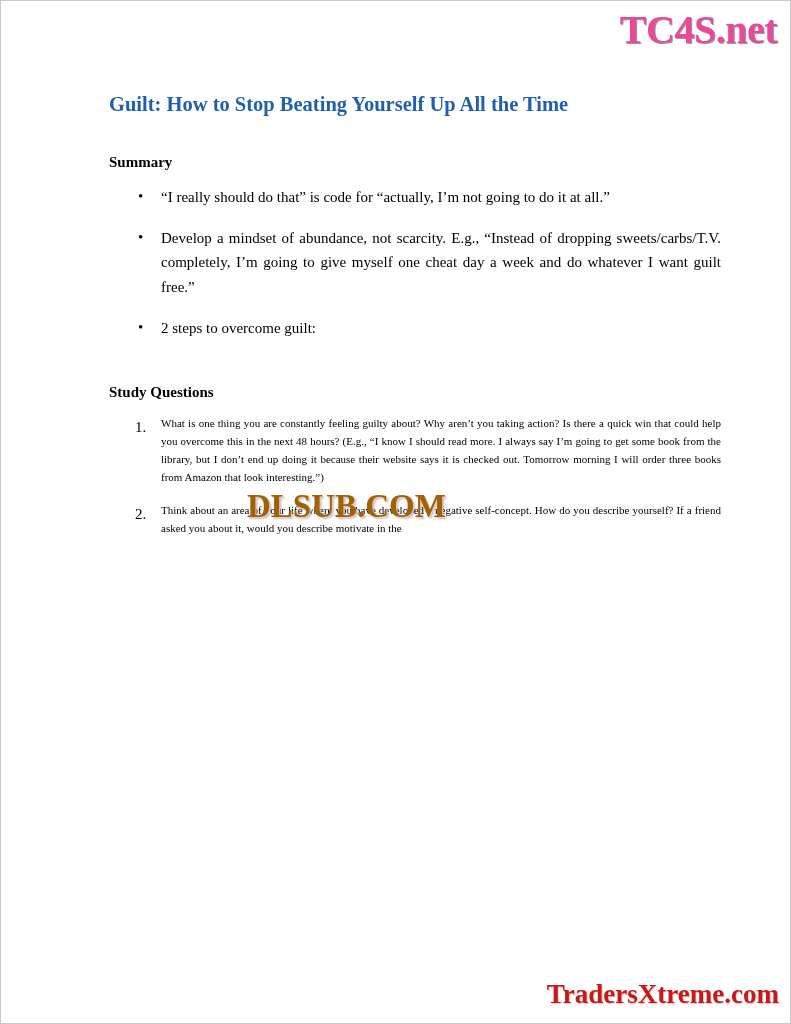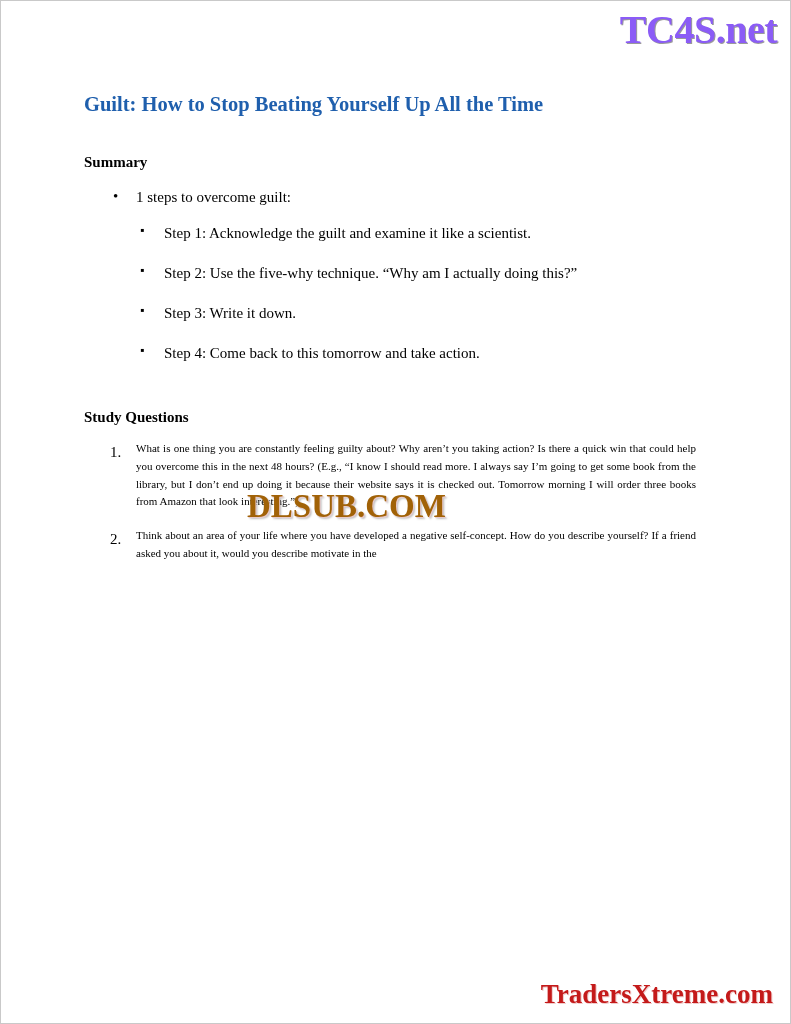--- a/index.html
+++ b/index.html
@@ -21,28 +21,28 @@
     box-sizing: border-box;
   }
   
   .top-watermark {
     position: absolute;
     top: 6px;
     right: 14px;
     font-family: "Liberation Serif", "DejaVu Serif", serif;
     font-weight: bold;
     font-size: 40px;
-    color: #8b5cf6;
+    color: #ec4899;
     letter-spacing: -0.5px;
     text-shadow: 1px 1px 0 #9a9a9a;
     white-space: nowrap;
   }
   .content {
     position: absolute;
-    left: 84px;
+    left: 109px;
     top: 92px;
     width: 612px;
   }
   .doc-title {
     color: #1f5fad;
     font-weight: bold;
     font-size: 20.5px;
     line-height: 1.25;
     margin: 0 0 36px 0;
   }
@@ -127,21 +127,21 @@
     font-weight: bold;
     font-size: 33px;
     color: #a16207;
     letter-spacing: 0px;
     text-shadow: 1px 1px 0 #e8c9c9, 2px 2px 2px rgba(0,0,0,0.25);
     white-space: nowrap;
     pointer-events: none;
   }
   .bottom-watermark {
     position: absolute;
-    right: 18px;
+    right: 12px;
     bottom: 14px;
     font-family: "Liberation Serif", "DejaVu Serif", serif;
     font-weight: bold;
     font-size: 27px;
     color: #c41a1a;
     text-shadow: 1px 1px 0 #f0cccc;
     white-space: nowrap;
   }
   .page-border {
     position: absolute;
@@ -160,28 +160,24 @@
   <div class="top-watermark">TC4S.net</div>
 
   <div class="content">
 
     <h1 class="doc-title">Guilt: How to Stop Beating Yourself Up All the Time</h1>
 
     <div class="section-heading">Summary</div>
 
     <div class="bullets-block">
       <ul class="bullets">
+        <li>“I really should do that” is code for “actually, I’m not going to do it at all.”</li>
+        <li>Develop a mindset of abundance, not scarcity. E.g., “Instead of dropping sweets/carbs/T.V. completely, I’m going to give myself one cheat day a week and do whatever I want guilt free.”</li>
         <li>
-          <span>1 steps to overcome guilt:</span>
-          <ul class="sub">
-            <li>Step 1: Acknowledge the guilt and examine it like a scientist.</li>
-            <li>Step 2: Use the five-why technique. “Why am I actually doing this?”</li>
-            <li>Step 3: Write it down.</li>
-            <li>Step 4: Come back to this tomorrow and take action.</li>
-          </ul>
+          <span>2 steps to overcome guilt:</span>
         </li>
       </ul>
     </div>
 
     <div class="section-heading study-heading">Study Questions</div>
 
     <ol class="questions">
       <li>What is one thing you are constantly feeling guilty about? Why aren’t you taking action? Is there a quick win that could help you overcome this in the next 48 hours? (E.g., “I know I should read more. I always say I’m going to get some book from the library, but I don’t end up doing it because their website says it is checked out. Tomorrow morning I will order three books from Amazon that look interesting.”)</li>
       <li>Think about an area of your life where you have developed a negative self-concept. How do you describe yourself? If a friend asked you about it, would you describe motivate in the</li>
     </ol>

